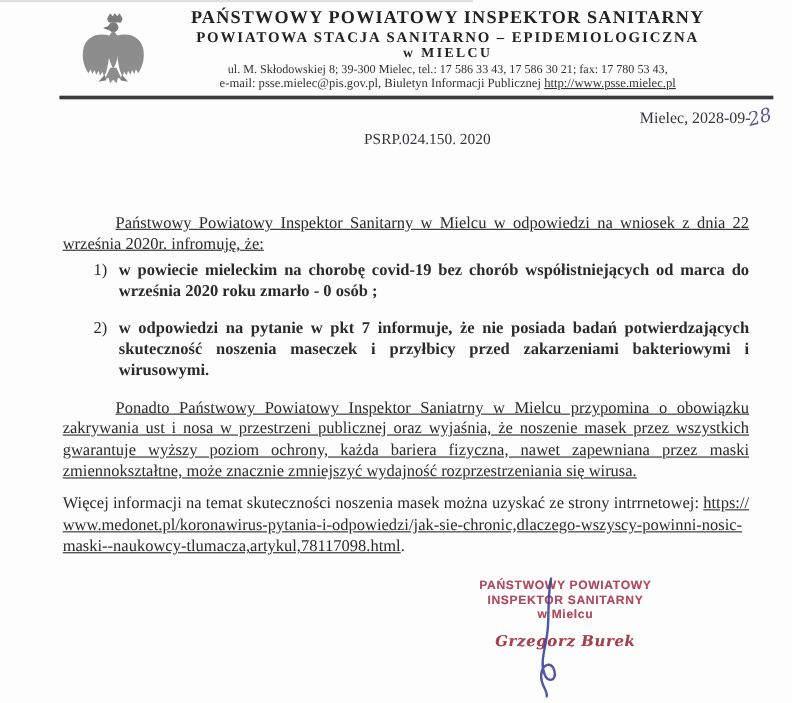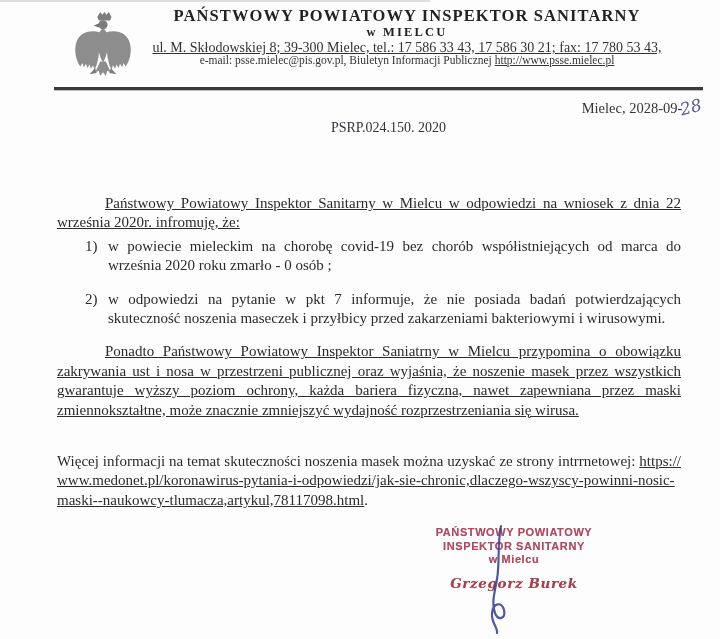--- a/index.html
+++ b/index.html
@@ -10,41 +10,41 @@
   }
   .top-scan-line{position:absolute;left:0;top:0;width:430px;height:2px;background:#c9c9c9;opacity:.6;}
 
   
   .letterhead{position:relative;padding-top:6px;height:78px;}
   .emblem{position:absolute;left:66px;top:12px;width:74px;height:68px;}
   .letterhead-text{margin-left:140px;width:534px;text-align:center;color:#222;}
   .org1{font-size:16.5px;font-weight:bold;letter-spacing:1.1px;line-height:19px;}
   .org2{font-size:13.5px;font-weight:bold;letter-spacing:1.7px;line-height:15px;margin-top:1px;}
   .org3{font-size:12.5px;font-weight:bold;letter-spacing:2.2px;line-height:13px;margin-top:1px;}
-  .addr{font-size:14px;line-height:13px;margin-top:2px;color:#333;text-decoration:underline;}
+  .addr{font-size:11px;line-height:13px;margin-top:2px;color:#333;}
   .email{font-size:11.5px;line-height:13px;color:#333;text-align:center;}
   .site{text-decoration:underline;cursor:pointer;}
 
   .rule{margin:3px 17px 0 54px;height:0;border-top:3px solid #3b3b3b;box-shadow:0 1px 0 rgba(0,0,0,.25);}
 
   .date-row{text-align:right;padding-right:18px;margin-top:7px;font-size:14.5px;color:#34343c;}
   .day28{display:inline-block;font-family:"DejaVu Serif",serif;font-style:italic;font-size:17px;
          color:#59598f;transform:rotate(-14deg);margin-left:-2px;}
   .ref{margin:3px 0 0 57px;font-size:14px;color:#34343c;text-align:center;}
 
   
   .bodytext{margin:58px 39px 0 57px;font-size:15px;line-height:19.4px;text-align:justify;color:#2b2b2b;}
   .para{margin:0;}
   .indent{text-indent:48px;text-decoration:underline;}
   .list{margin-top:4px;}
   .list-item{display:flex;margin-bottom:14px;padding-left:28px;}
   .marker{width:23px;flex:none;}
-  .item-text{flex:1;text-align:justify;}
+  .item-text{flex:1;text-align:justify;font-weight:bold;}
   .ponadto{margin-top:12px;}
-  .more-info{margin-top:32px;}
+  .more-info{margin-top:10px;}
   .doc-link{text-decoration:underline;cursor:pointer;word-break:break-all;}
 
   
   .stamp{position:absolute;left:424px;top:526px;width:180px;text-align:center;
          font-family:"Liberation Sans", sans-serif;font-weight:bold;}
   .stamp-line{font-size:11px;letter-spacing:.6px;line-height:13.5px;text-shadow:0 0 .6px rgba(176,74,95,.55);}
   .stamp-name{margin-top:8px;font-size:13.5px;font-style:italic;letter-spacing:.6px;
               font-family:"DejaVu Serif",serif;text-shadow:0 0 .6px rgba(168,65,79,.5);}
   .signature-svg{position:absolute;left:479px;top:523px;width:38px;height:114px;pointer-events:none;}
 </style>
@@ -63,20 +63,21 @@
         <path d="M50 23 C44 27 42 35 43 45 C44 57 46 65 50 71 C54 65 56 57 57 45 C58 35 56 27 50 23 Z"></path>
         <path d="M46 29 C30 24 16 30 12 44 C9 56 12 68 18 77 l3-5 2 6 3-5 2 6 3-5 2 6 3-5 2 6 3-6 C45 61 46 45 46 29 Z"></path>
         <path d="M54 29 C70 24 84 30 88 44 C91 56 88 68 82 77 l-3-5 -2 6 -3-5 -2 6 -3-5 -2 6 -3-5 -2 6 -3-6 C55 61 54 45 54 29 Z"></path>
         <path d="M46 70 l-7 15 5-2 2 7 4-5 4 5 2-7 5 2 -7-15 z"></path>
         <path d="M39 79 l-8 9 10-2 z" fill="#7c7c7c"></path>
         <path d="M61 79 l8 9 -10-2 z" fill="#7c7c7c"></path>
       </g>
     </svg>
     <div class="letterhead-text">
       <div class="org1">PAŃSTWOWY POWIATOWY INSPEKTOR SANITARNY</div>
+      <div class="org2">POWIATOWA STACJA SANITARNO – EPIDEMIOLOGICZNA</div>
       <div class="org3">w MIELCU</div>
       <div class="addr">ul. M. Skłodowskiej 8; 39-300 Mielec, tel.: 17 586 33 43, 17 586 30 21; fax: 17 780 53 43,</div>
       <div class="email"><span>e-mail: psse.mielec@pis.gov.pl, Biuletyn Informacji Publicznej </span><span class="site">http://www.psse.mielec.pl</span></div>
     </div>
   </header>
 
   <div class="rule"></div>
 
   <div class="date-row">
     <span>Mielec, 2028-09-</span><span class="day28">28</span>

